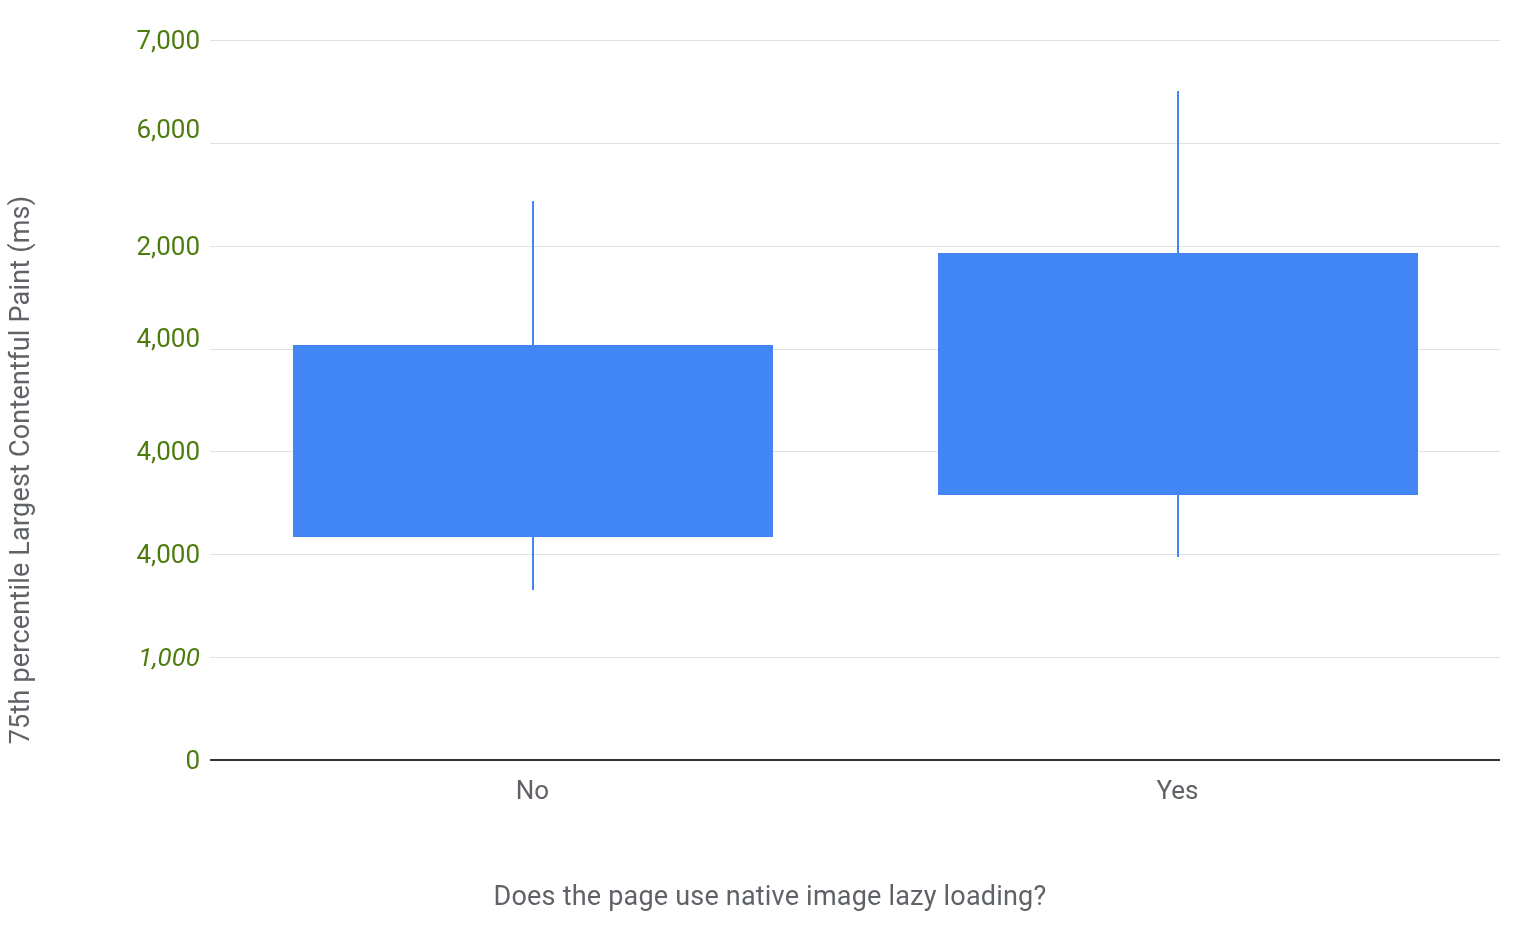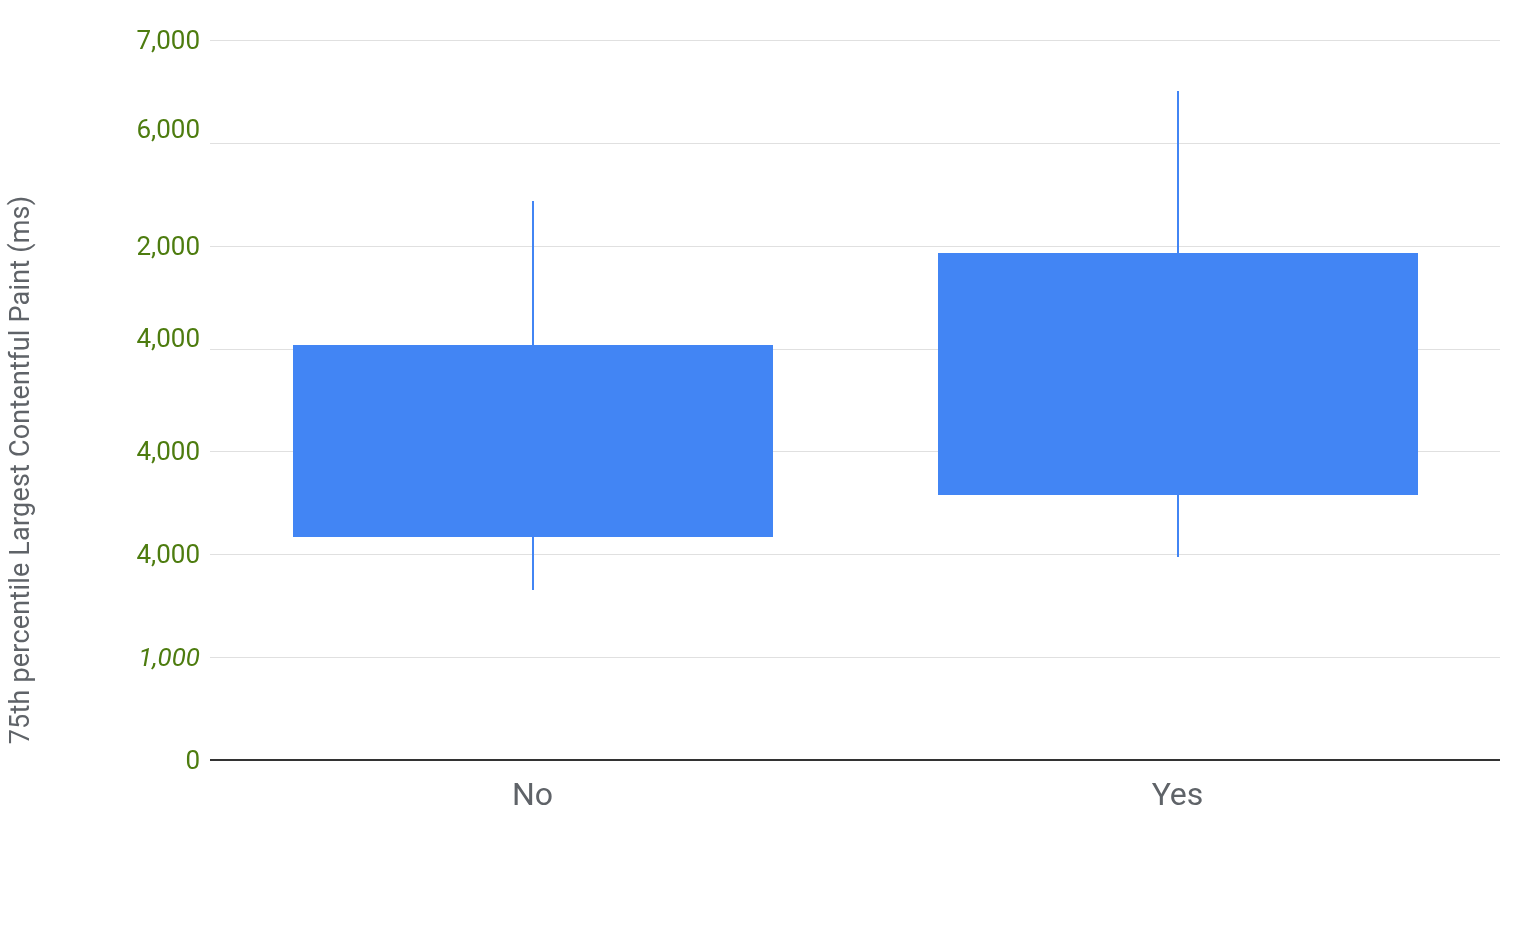--- a/index.html
+++ b/index.html
@@ -69,21 +69,21 @@
     right: 1300px;
     transform: translateY(-50%);
     font-size: 26px;
     color: #4d7c0f;
     text-align: right;
     white-space: nowrap;
   }
   .x-tick-label {
     position: absolute;
     top: 735px;
-    font-size: 32px;
+    font-size: 26px;
     color: #5f6368;
     transform: translateX(-50%);
     white-space: nowrap;
   }
   .box {
     position: absolute;
     background: #4285f4;
   }
   .whisker {
     position: absolute;
@@ -91,20 +91,21 @@
     background: #4285f4;
   }
 </style>
 </head>
 <body>
 
 <div class="chart-wrap">
 
   <div class="y-axis-title">75th percentile Largest Contentful Paint (ms)</div>
 
+  <div class="x-axis-title">Does the page use native image lazy loading?</div>
 
   <div class="plot" id="plot">
     <div class="grid-area" id="grid">
         <div class="baseline" style="top: 719px;"></div>
         <div class="gridline" style="top: 617.143px;"></div>
         <div class="gridline" style="top: 514.286px;"></div>
         <div class="gridline" style="top: 411.429px;"></div>
         <div class="gridline" style="top: 308.571px;"></div>
         <div class="gridline" style="top: 205.714px;"></div>
         <div class="gridline" style="top: 102.857px;"></div>

